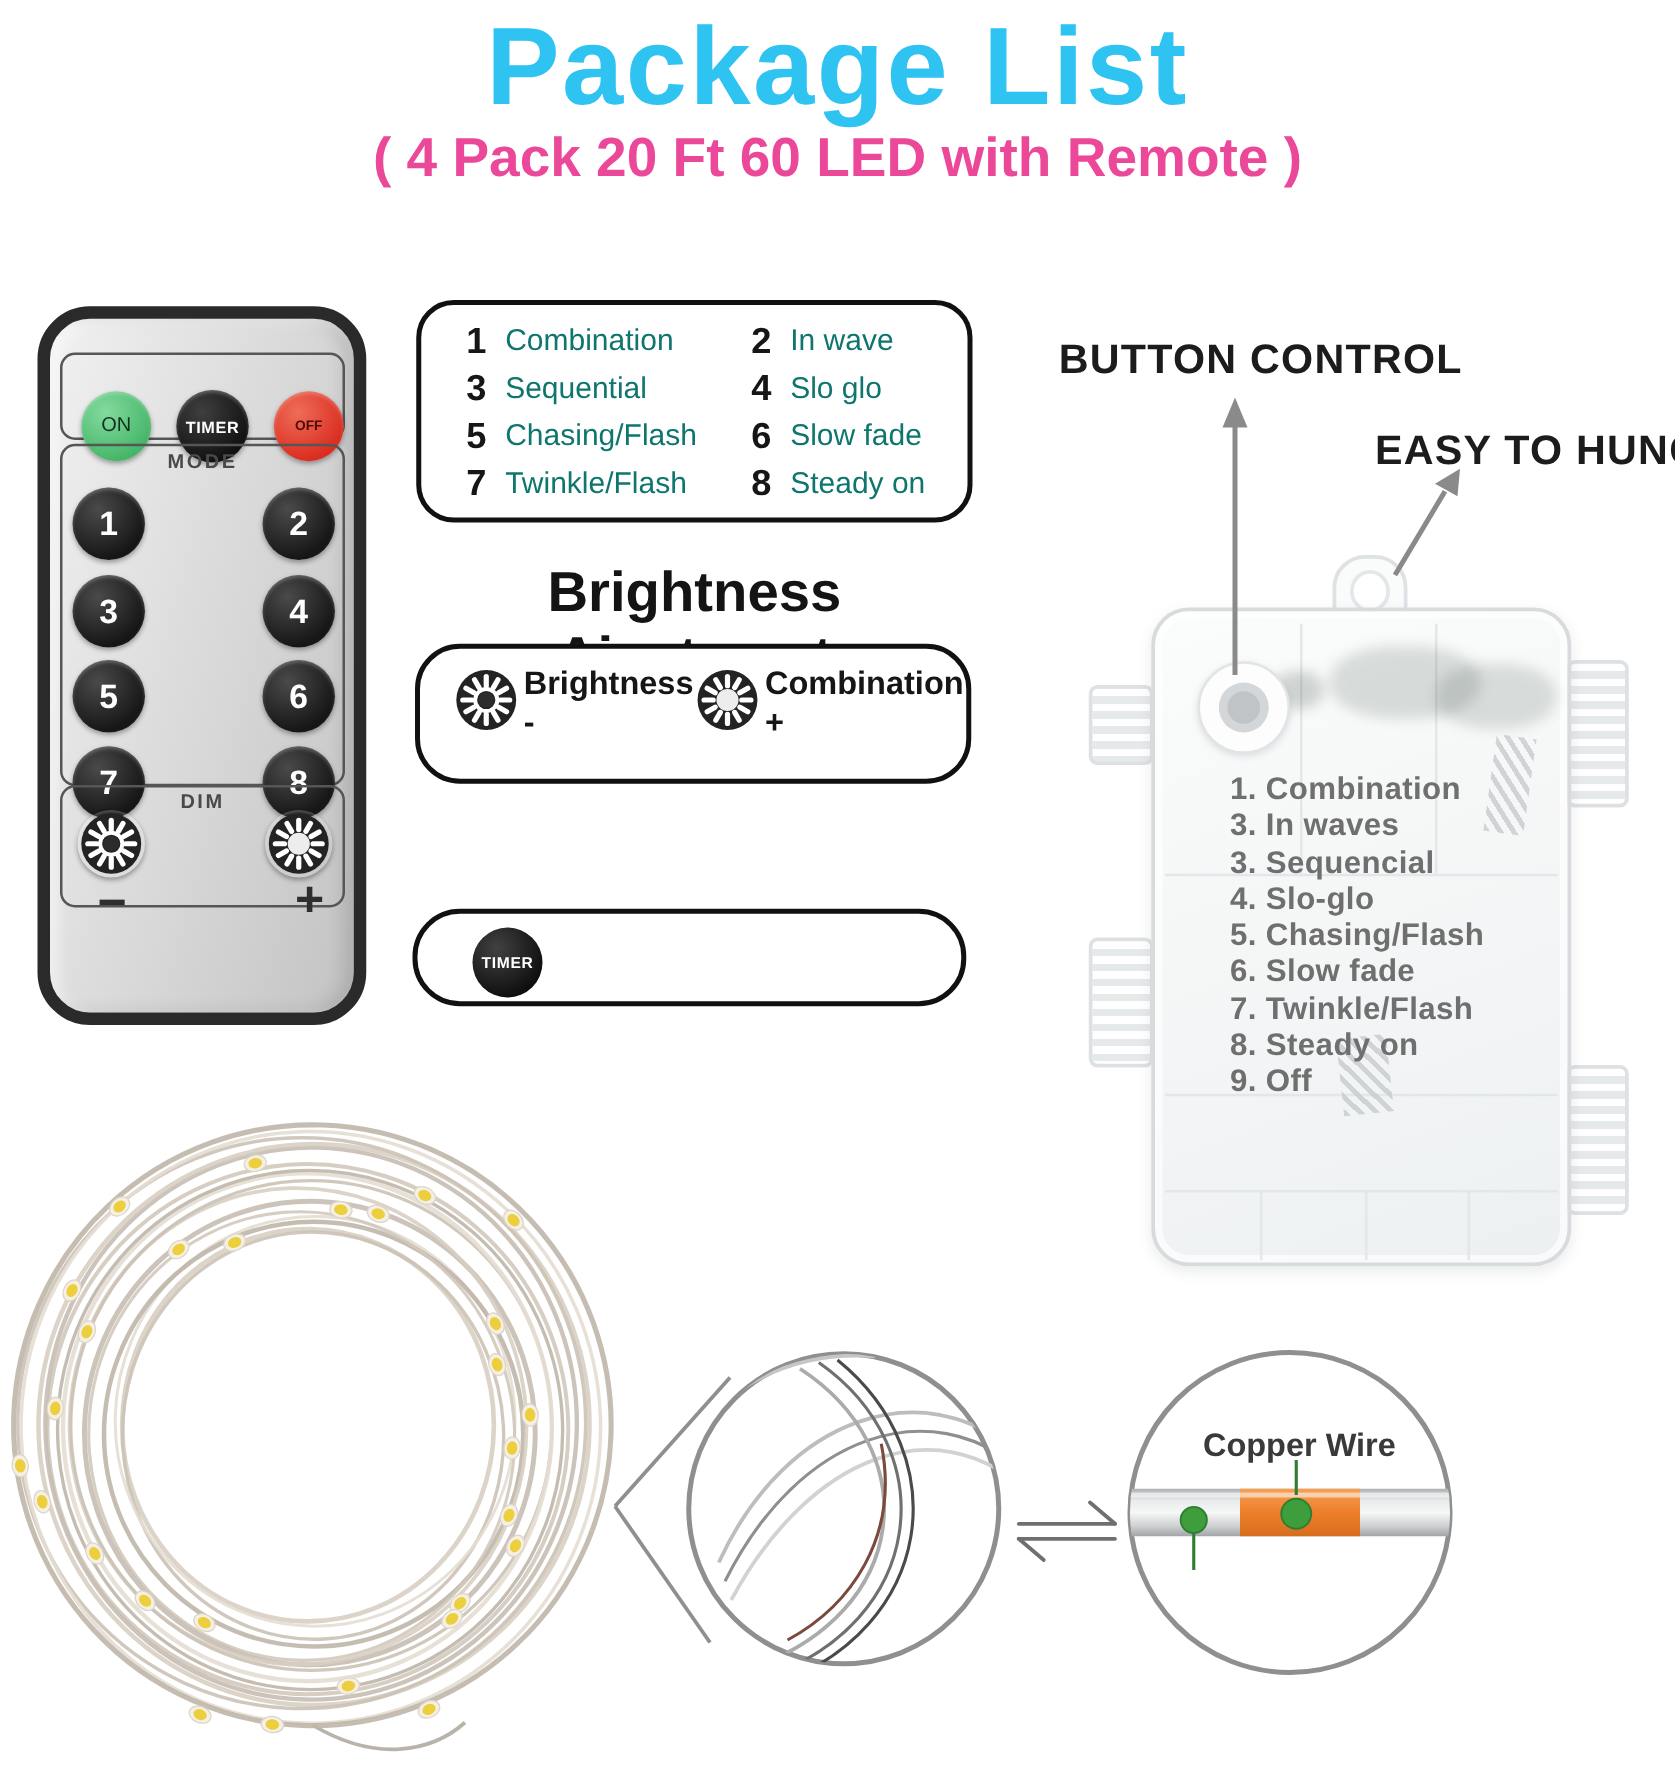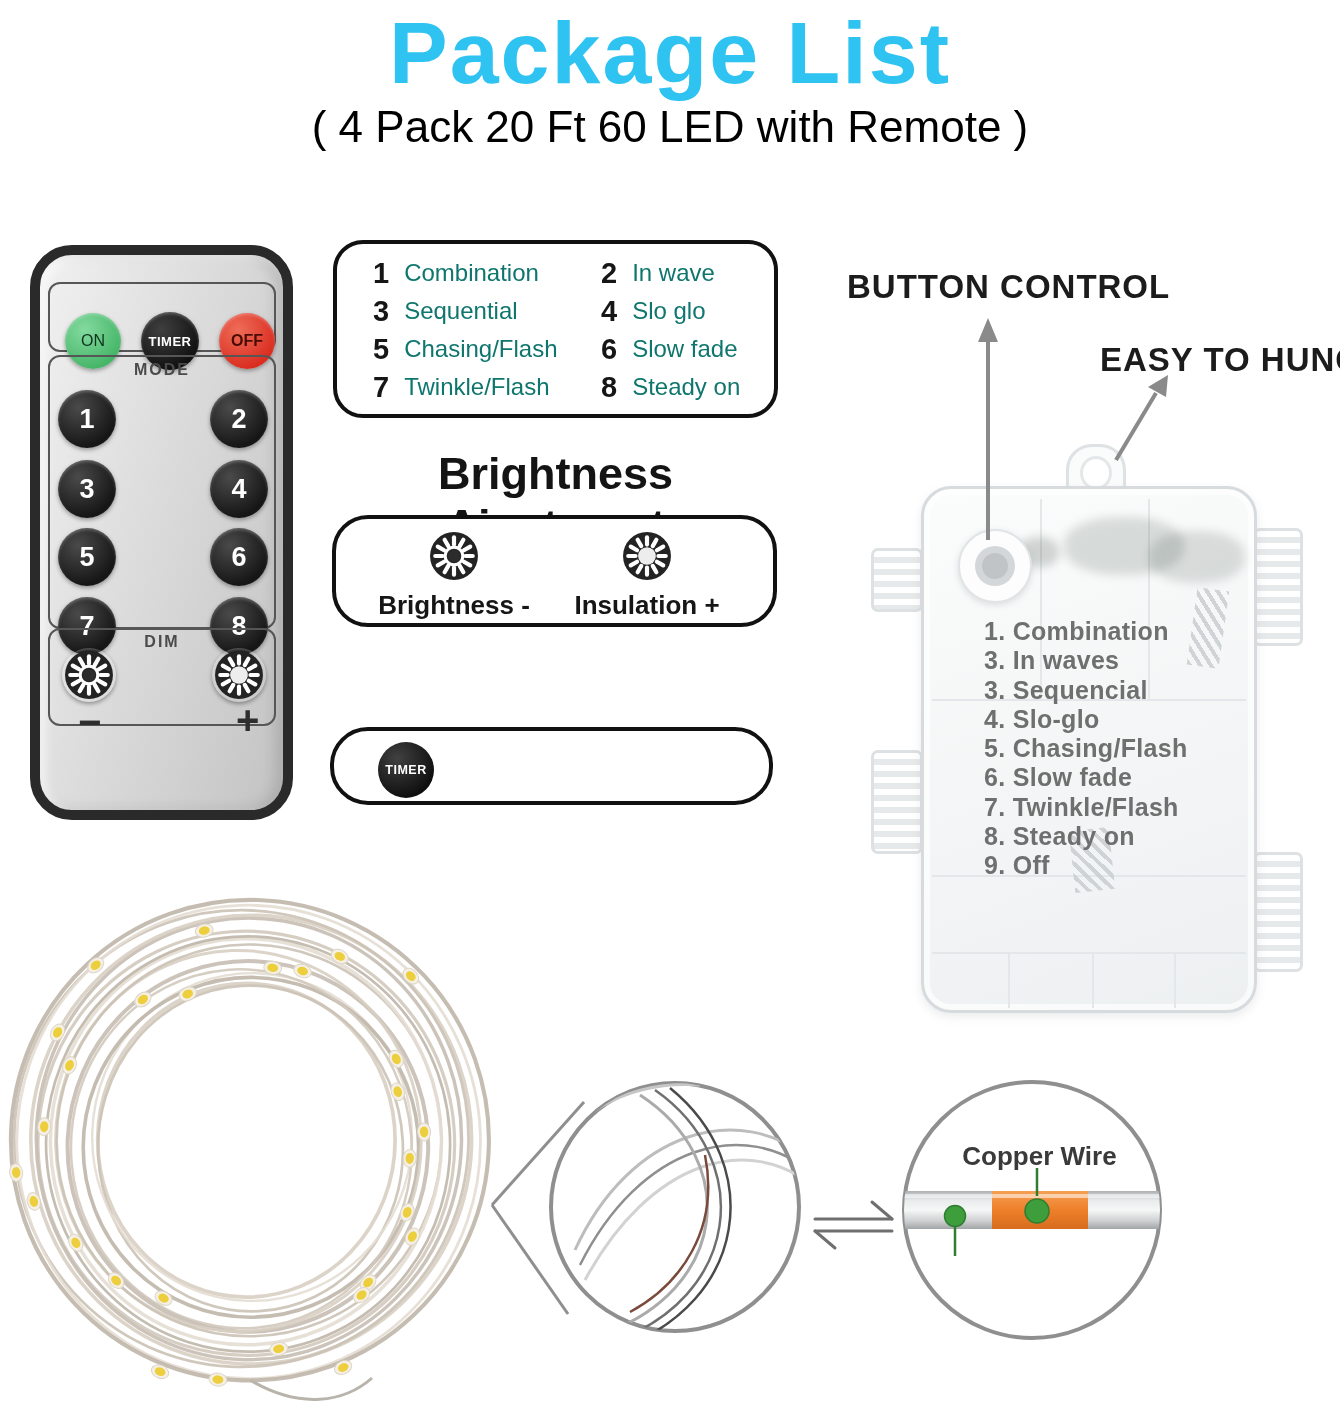--- a/index.html
+++ b/index.html
@@ -2,56 +2,56 @@
 <html><head>
 <meta charset="utf-8">
 <style>
   html,body{margin:0;padding:0;background:#fff;}
   body{font-family:"Liberation Sans",sans-serif;color:#1a1a1a;}
   .canvas{position:relative;width:1340px;height:1416px;background:#fff;overflow:hidden;}
   .abs{position:absolute;}
 
   
   .title{left:0;top:2px;width:1340px;text-align:center;font-size:88px;font-weight:700;color:#2fc3f2;letter-spacing:2px;}
-  .subtitle{left:0;top:102px;width:1340px;text-align:center;font-size:44px;font-weight:400;color:#000000;}
+  .subtitle{left:0;top:102px;width:1340px;text-align:center;font-size:44px;font-weight:700;color:#ec4899;}
 
   
   .remote{left:30px;top:245px;width:263px;height:575px;border:10px solid #2a2a2a;border-radius:42px;
           background:linear-gradient(105deg,#f1f1f1 0%,#dcdcdc 45%,#c3c3c3 100%);
           box-shadow:inset -8px 0 14px rgba(0,0,0,.12), inset 6px 4px 10px rgba(255,255,255,.6);box-sizing:border-box;}
   .rc-rect{position:absolute;border:2px solid #565656;border-radius:12px;}
   .rc-power{left:8px;top:27px;width:224px;height:66px;}
   .rc-mode{left:8px;top:100px;width:224px;height:270px;}
   .rc-dim{left:8px;top:373px;width:224px;height:94px;}
   .rc-label{position:absolute;width:100%;text-align:center;font-size:16px;font-weight:700;color:#4a4a4a;letter-spacing:2px;}
   .rc-btn{position:absolute;border-radius:50%;display:flex;align-items:center;justify-content:center;
           box-shadow:0 2px 4px rgba(0,0,0,.35), inset 0 2px 3px rgba(255,255,255,.25);}
   .rc-num{width:58px;height:58px;background:radial-gradient(circle at 35% 30%,#4a4a4a,#161616 72%);
           color:#fff;font-size:27px;font-weight:700;}
   .rc-on{left:15px;top:29px;width:56px;height:56px;background:radial-gradient(circle at 35% 30%,#83da9f,#45b567 75%);
          color:#11321c;font-size:16px;font-weight:400;}
   .rc-timer{left:91px;top:28px;width:58px;height:58px;background:radial-gradient(circle at 35% 30%,#3f3f3f,#101010 75%);
          color:#fff;font-size:13px;font-weight:700;letter-spacing:.5px;}
   .rc-off{left:169px;top:29px;width:56px;height:56px;background:radial-gradient(circle at 35% 30%,#ef6c58,#d92c1f 75%);
-         color:#4a0c05;font-size:16px;font-weight:700;}
+         color:#4a0c05;font-size:11px;font-weight:700;}
   .rc-sun{width:54px;height:54px;background:#0000;}
   .rc-sign{position:absolute;font-size:40px;font-weight:700;color:#2e2e2e;line-height:1;}
 
   
   .sec-h{text-align:center;font-size:45px;font-weight:700;color:#141414;}
   .outline-box{border:4px solid #111;border-radius:30px;background:#fff;box-sizing:border-box;}
   .modes-box{left:333px;top:240px;width:445px;height:178px;}
   .modes-grid{position:absolute;left:36px;top:10px;right:12px;bottom:8px;display:grid;
               grid-template-columns:228px 1fr;grid-auto-rows:1fr;align-items:center;}
   .mode-item{display:flex;align-items:center;gap:15px;}
   .mi-num{font-size:29px;font-weight:700;color:#161616;}
   .mi-lbl{font-size:24px;color:#0f766e;}
 
   .bright-box{left:332px;top:515px;width:445px;height:112px;border-radius:36px;}
-  .b-stack{position:absolute;top:12px;width:180px;display:flex;flex-direction:column;align-items:center;gap:5px;}
+  .b-stack{position:absolute;top:12px;width:180px;display:flex;flex-direction:row;align-items:center;gap:5px;}
   .b-lbl{font-size:26px;font-weight:600;color:#161616;}
   .sun-ic{width:50px;height:50px;}
 
   .timer-box{left:330px;top:727px;width:443px;height:78px;border-radius:38px;}
   .timer-disc{position:absolute;left:44px;top:11px;width:56px;height:56px;border-radius:50%;
               background:radial-gradient(circle at 35% 30%,#414141,#0e0e0e 75%);
               display:flex;align-items:center;justify-content:center;color:#fff;font-size:12.5px;font-weight:700;letter-spacing:.5px;}
   .timer-text{position:absolute;left:120px;top:0;width:300px;height:100%;display:flex;align-items:center;justify-content:center;
               font-size:35px;font-weight:500;color:#141414;}
 
@@ -253,21 +253,21 @@
               <line x1="13" y1="24" x2="6" y2="24"></line>
               <line x1="14.5" y1="18.5" x2="8.4" y2="15"></line>
               <line x1="18.5" y1="14.5" x2="15" y2="8.4"></line>
               <line x1="24" y1="13" x2="24" y2="6"></line>
               <line x1="29.5" y1="14.5" x2="33" y2="8.4"></line>
               <line x1="33.5" y1="18.5" x2="39.6" y2="15"></line>
             </g>
             <circle cx="24" cy="24" r="8.5" fill="#ededed"></circle>
           </svg>
       </span>
-      <span class="b-lbl">Insulation +</span>
+      <span class="b-lbl">Combination +</span>
     </div>
   </div>
 
   <div class="abs outline-box timer-box">
     <div class="timer-disc">
         <span>TIMER</span>
       </div>
   </div>
 
   <div class="abs callout" style="left:847px;top:268px;">BUTTON CONTROL</div>

